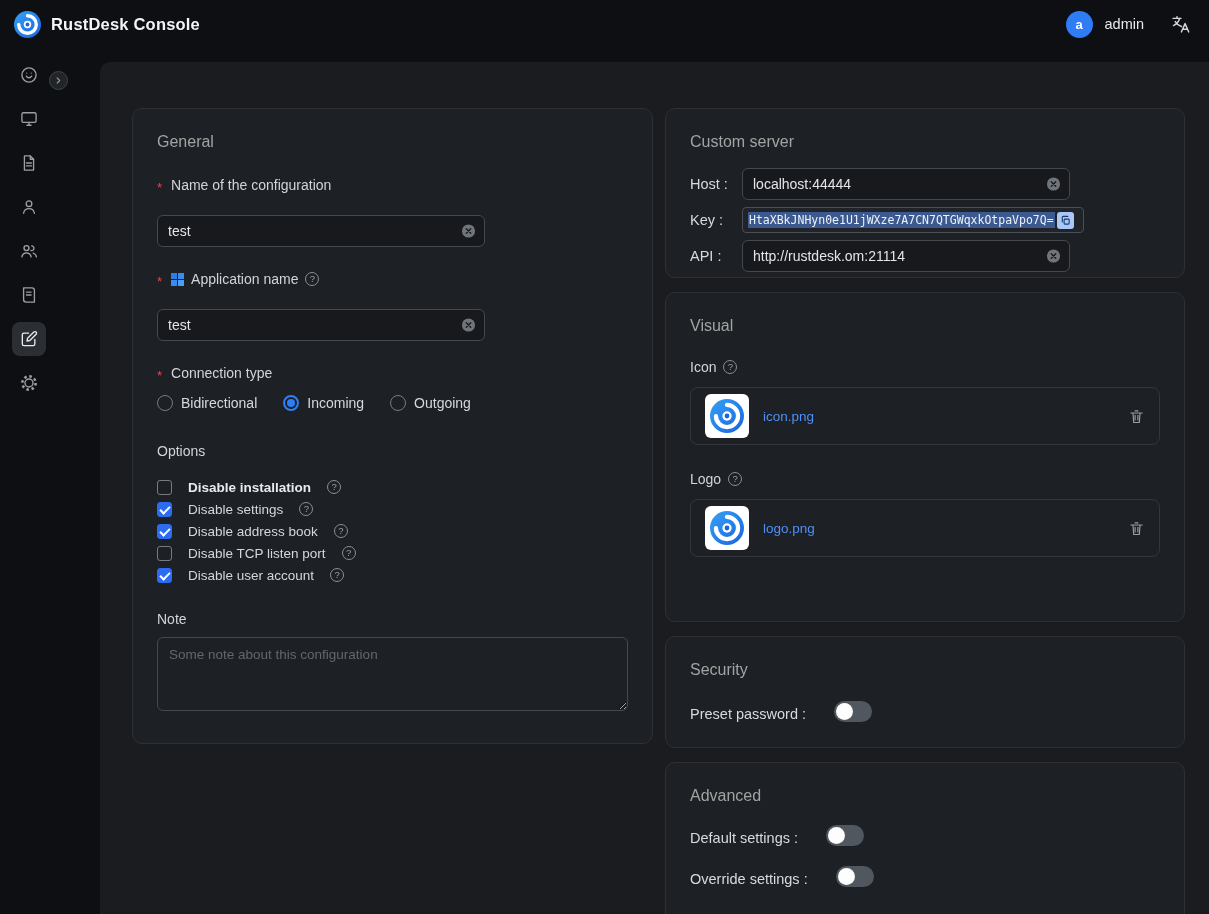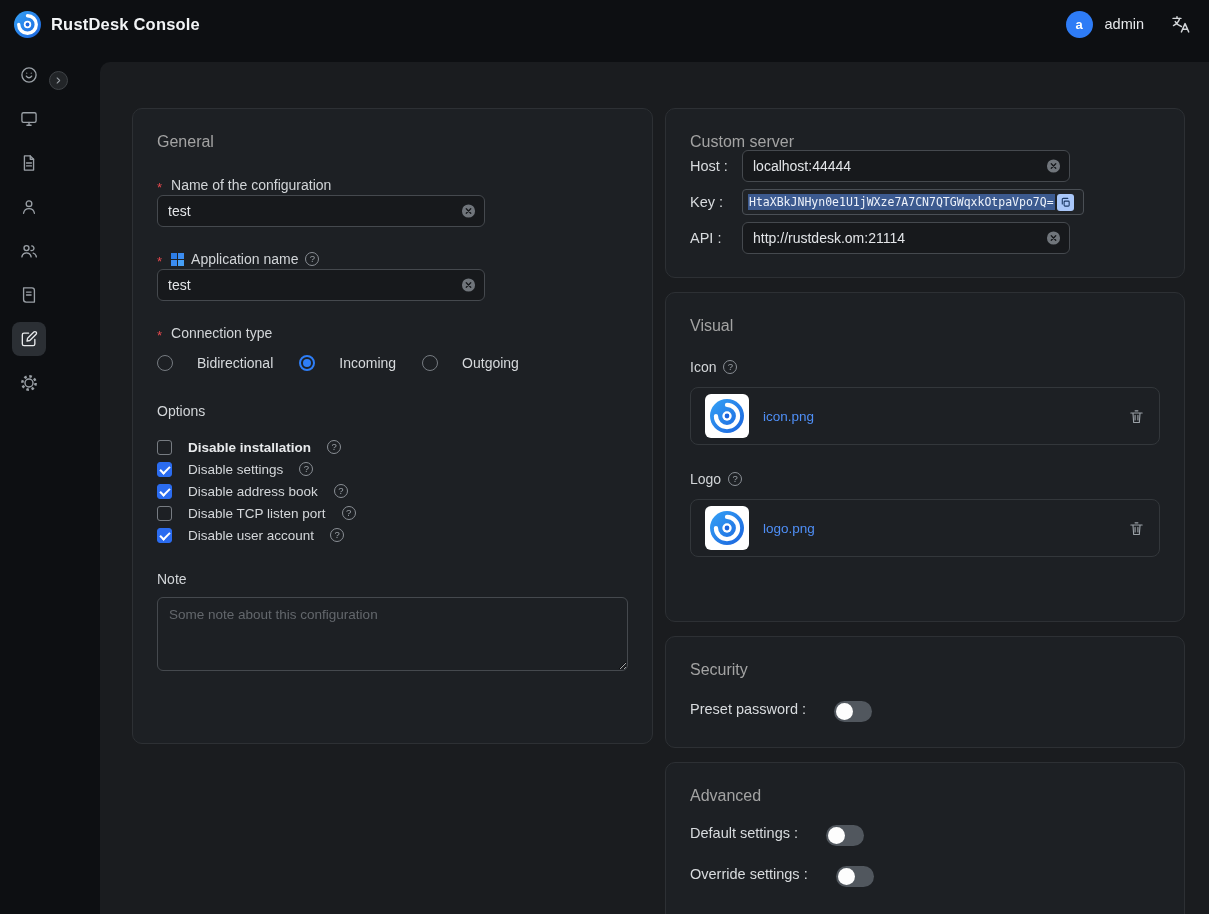--- a/index.html
+++ b/index.html
@@ -59,37 +59,37 @@
     background:#1d2024; border:1px solid #2d3034; border-radius:10px; padding:24px;
   }
   .card-title { font-size:16px; font-weight:500; color:#a3a3a3; }
 
   
   .card-general { height:636px; }
   .field-label { font-size:14px; color:#d2d5d8; display:flex; align-items:center; gap:7px; }
   .req { color:#e5484d; margin-right:2px; font-size:13px; position:relative; top:2px; }
   .mt26 { margin-top:26px; } .mt24 { margin-top:24px; }
 
-  .input-wrap { position:relative; width:328px; margin-top:2px; }
+  .input-wrap { position:relative; width:328px; margin-top:22px; }
   .text-input {
     width:100%; height:32px; background:#17191c; border:1px solid #45494e; border-radius:6px;
     color:#e3e5e8; font-size:14px; padding:0 30px 0 10px; outline:none;
     font-family:"Liberation Sans", sans-serif;
   }
   .clear-btn {
     position:absolute; right:9px; top:50%; transform:translateY(-50%);
     width:15px; height:15px; display:flex; cursor:pointer;
   }
 
   .win-logo { display:inline-grid; grid-template-columns:6px 6px; grid-template-rows:6px 6px; gap:1px; }
   .win-logo i { background:#3b8cf0; }
   .win-logo i:nth-child(1){ background:#2d7de6; } .win-logo i:nth-child(4){ background:#46a0f7; }
 
   .radio-row { display:flex; align-items:center; gap:26px; margin-top:14px; }
-  .radio-opt { display:flex; align-items:center; gap:24px; cursor:pointer; }
+  .radio-opt { display:flex; align-items:center; gap:8px; cursor:pointer; }
   .radio { width:16px; height:16px; border-radius:50%; border:1.5px solid #767b81; position:relative; flex:none; }
   .radio.checked { border:2px solid #2e7ef7; }
   .radio.checked::after { content:""; position:absolute; inset:2px; border-radius:50%; background:#2e7ef7; }
   .radio-label { font-size:14px; color:#d6d9dc; }
 
   .options-label { margin-top:32px; font-size:14px; color:#d2d5d8; }
   .check-list { margin-top:20px; }
   .check-row { display:flex; align-items:center; gap:16px; height:16px; margin-bottom:6px; cursor:pointer; }
   .check-label { font-size:13.5px; color:#d4d7da; }
   .check-row.bold .check-label { font-weight:700; color:#e8eaec; }
@@ -111,21 +111,21 @@
 
   .help {
     width:14px; height:14px; border:1px solid #8a8f95; border-radius:50%; color:#9aa0a6;
     font-size:9.5px; display:inline-flex; align-items:center; justify-content:center;
     line-height:1; flex:none; cursor:pointer;
   }
 
   
   .card-server { height:170px; }
   .cs-row { display:flex; align-items:center; margin-top:6px; height:30px; }
-  .cs-row.first { margin-top:0; }
+  .cs-row.first { margin-top:18px; }
   .cs-label { width:52px; font-size:14.5px; color:#d8dbde; flex:none; }
   .cs-input-wrap { position:relative; width:328px; }
   .key-box {
     width:342px; height:26px; background:#202327; border:1px solid #4a4f55; border-radius:4px;
     display:flex; align-items:center; padding:0 3px 0 5px; overflow:hidden; cursor:text;
   }
   .key-text {
     font-family:"DejaVu Sans Mono", monospace; font-size:11.5px; background:#3c5a8f;
     color:#edf2fa; padding:1px 1px; white-space:nowrap;
   }
@@ -146,21 +146,21 @@
     width:44px; height:44px; background:#ffffff; border-radius:6px;
     display:flex; align-items:center; justify-content:center; flex:none;
   }
   .file-link { font-size:13.5px; color:#4f8ff7; cursor:pointer; }
   .trash-btn { margin-left:auto; color:#9aa0a6; display:flex; cursor:pointer; }
   .trash-btn svg { width:17px; height:17px; }
 
   
   .card-security { height:112px; }
   .card-advanced { height:240px; }
-  .toggle-row { display:flex; align-items:flex-start; gap:28px; margin-top:22px; }
+  .toggle-row { display:flex; align-items:flex-end; gap:28px; margin-top:22px; }
   .toggle-row.adv { margin-top:20px; }
   .toggle-label { font-size:14.5px; color:#d8dbde; }
   .toggle { width:38px; height:21px; border-radius:11px; background:#51575e; position:relative; flex:none; cursor:pointer; }
   .toggle::after { content:""; position:absolute; left:2px; top:2px; width:17px; height:17px; border-radius:50%; background:#fdfdfd; }
 
   .rd-logo { display:block; }
 </style>
 </head>
 <body>
 

